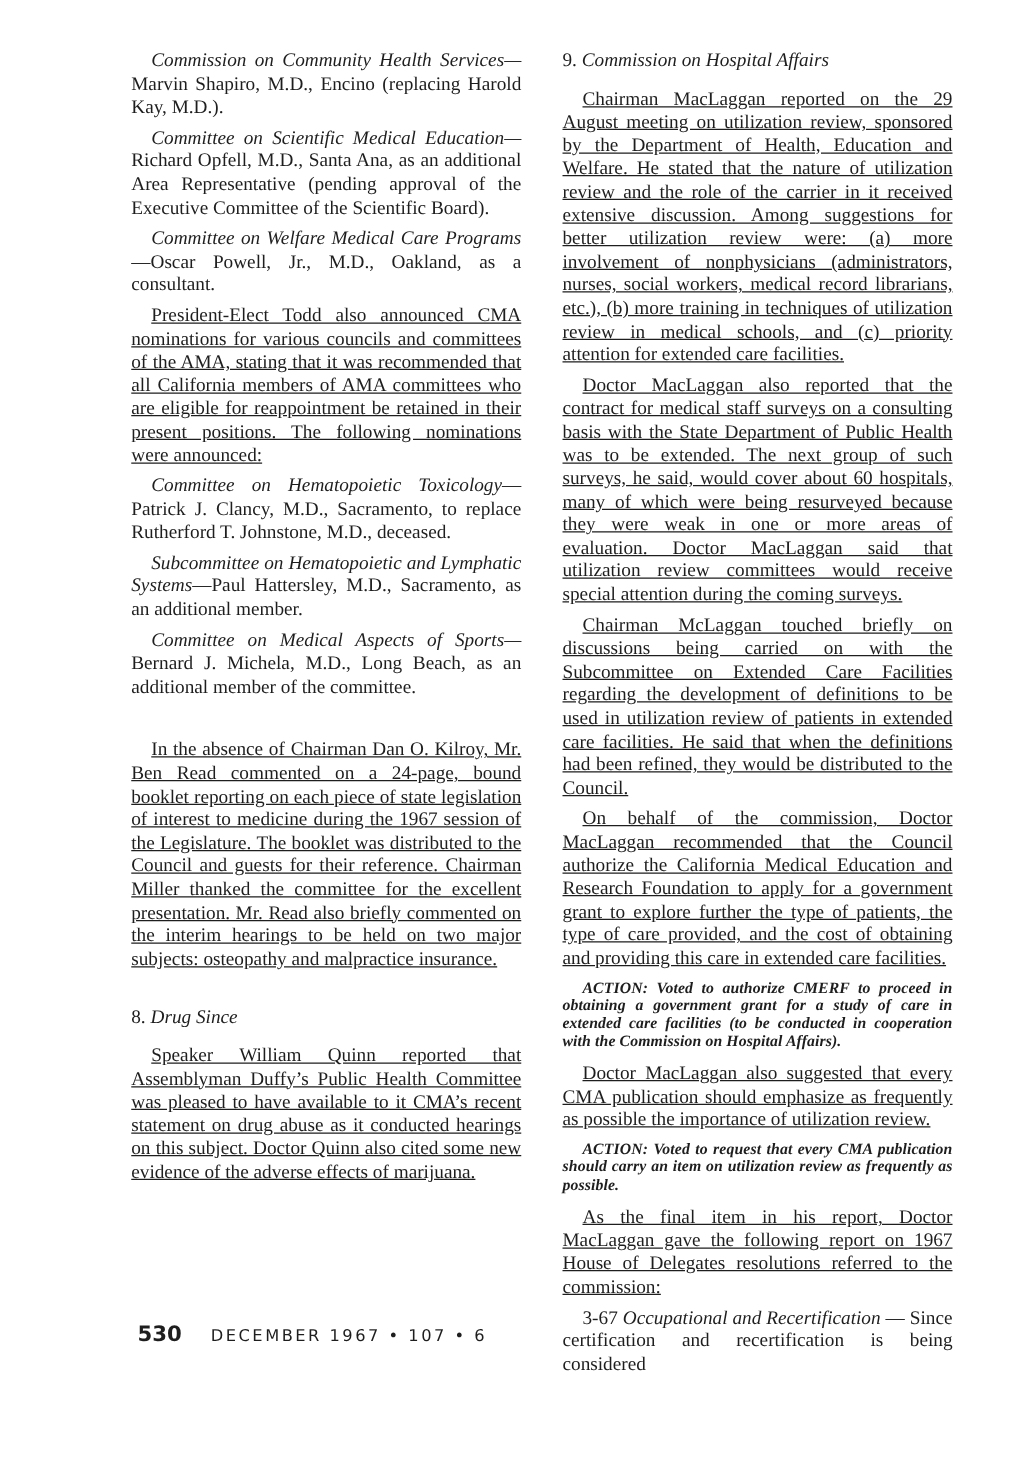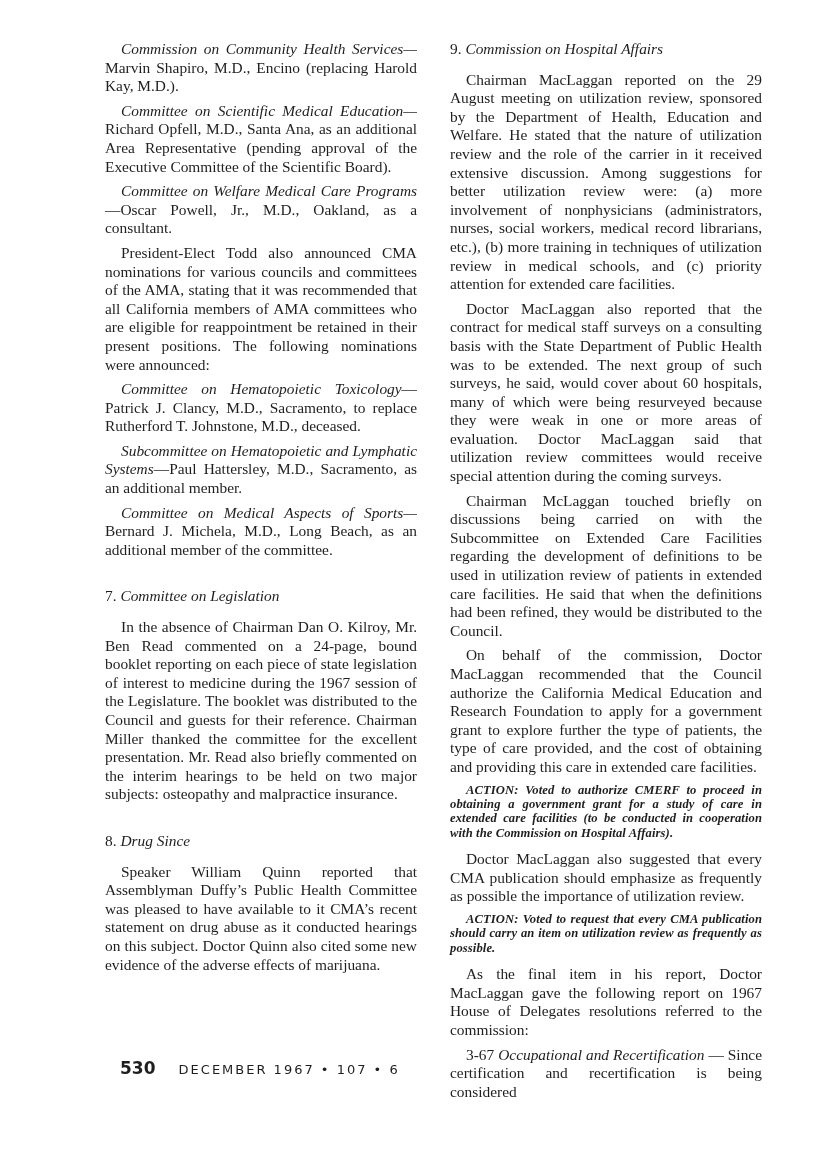--- a/index.html
+++ b/index.html
@@ -1,31 +1,31 @@
 <!DOCTYPE html>
 <html><head>
 <meta charset="utf-8">
 <style>
   html, body { margin: 0; padding: 0; background: #ffffff; }
   body { width: 816px; height: 1166px; position: relative; overflow: hidden;
          font-family: "Liberation Serif", "DejaVu Serif", serif; color: #1e1e1e; }
   .col { position: absolute; top: 40px; width: 312px; font-size: 15.4px; line-height: 18.6px; }
   .col.left { left: 105px; }
   .col.right { left: 450px; }
-  p { margin: 4px 0 6px 0; text-align: justify; hyphens: manual; }
+  p { margin: 4px 0 6px 0; text-align: justify; hyphens: manual; text-decoration: underline; }
   p.indent { text-indent: 16px; }
   .entry { text-indent: 16px; margin-bottom: 6px; text-align: justify; }
   .entry .it { font-style: italic; }
   h3 { font-weight: normal; font-size: 15.4px; margin: 0 0 12px 0; }
   h3 .num { font-style: normal; }
   h3 .ttl { font-style: italic; }
   .gap-lg { height: 22px; }
   .action { font-style: italic; font-weight: bold; font-size: 12.6px; line-height: 14.4px;
             text-indent: 16px; margin: 4px 0 10px 0; text-align: justify; letter-spacing: 0.1px; }
-  .footer { position: absolute; left: 120px; top: 1058px; font-family: "DejaVu Sans", "Liberation Sans", sans-serif; }
+  .footer { position: absolute; left: 110px; top: 1058px; font-family: "DejaVu Sans", "Liberation Sans", sans-serif; }
   .footer .page { font-weight: bold; font-size: 17px; margin-right: 18px; }
   .footer .issue { font-size: 13px; letter-spacing: 2px; }
 </style>
 </head>
 <body>
 
 <div class="col left">
   <div class="entry">
     <span class="it">Commission on Community Health Services—</span><span>Marvin Shapiro, M.D., Encino (replacing Harold Kay, M.D.).</span>
   </div>
@@ -40,24 +40,20 @@
     <span class="it">Committee on Hematopoietic Toxicology</span><span>—Patrick J. Clancy, M.D., Sacramento, to replace Rutherford T. Johnstone, M.D., deceased.</span>
   </div>
   <div class="entry">
     <span class="it">Subcommittee on Hematopoietic and Lymphatic Systems</span><span>—Paul Hattersley, M.D., Sacramento, as an additional member.</span>
   </div>
   <div class="entry">
     <span class="it">Committee on Medical Aspects of Sports—</span><span>Bernard J. Michela, M.D., Long Beach, as an additional member of the committee.</span>
   </div>
 
   <div class="gap-lg"></div>
-  <h3>
-    <span class="num">7.</span>
-    <span class="ttl">Committee on Legislation</span>
-  </h3>
   <p class="indent">In the absence of Chairman Dan O. Kilroy, Mr. Ben Read commented on a 24-page, bound booklet reporting on each piece of state legislation of interest to medicine during the 1967 session of the Legislature. The booklet was distributed to the Council and guests for their reference. Chairman Miller thanked the committee for the excellent presentation. Mr. Read also briefly commented on the interim hearings to be held on two major subjects: osteopathy and malpractice insurance.</p>
 
   <div class="gap-lg"></div>
   <h3>
     <span class="num">8.</span>
     <span class="ttl">Drug Since</span>
   </h3>
   <p class="indent">Speaker William Quinn reported that Assemblyman Duffy’s Public Health Committee was pleased to have available to it CMA’s recent statement on drug abuse as it conducted hearings on this subject. Doctor Quinn also cited some new evidence of the adverse effects of marijuana.</p>
 </div>
 

